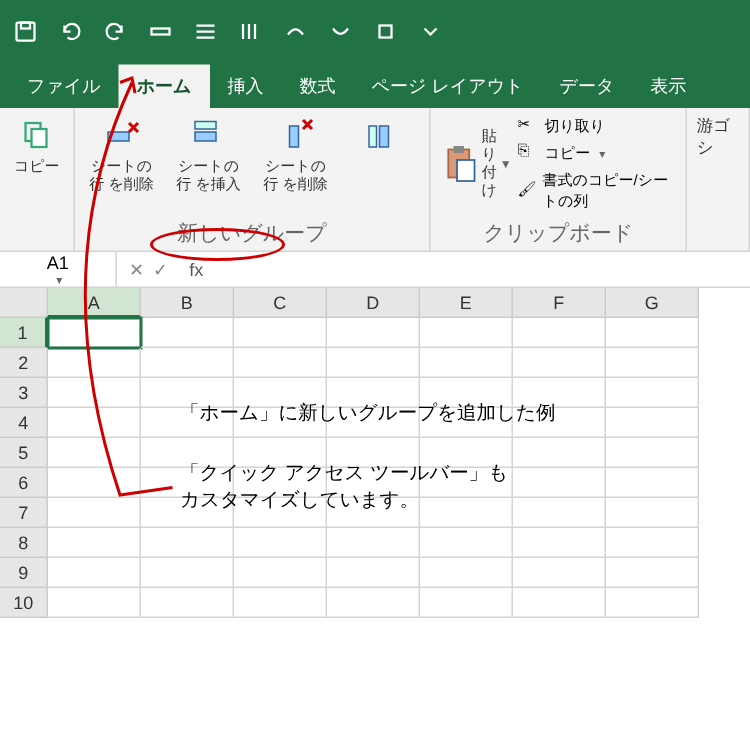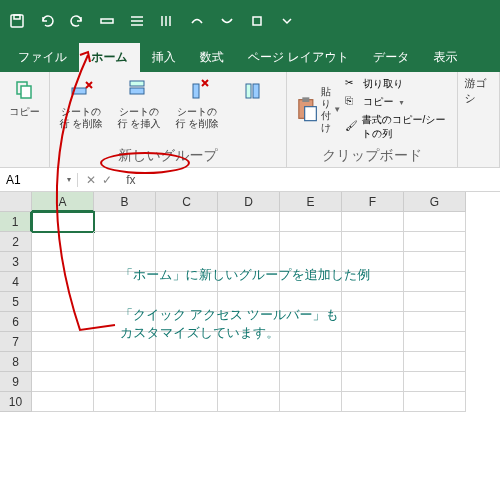--- a/index.html
+++ b/index.html
@@ -17,34 +17,34 @@
 .rbtn-icon { width: 28px; height: 28px; display: flex; align-items: center; justify-content: center; }
 .rbtn-label { font-size: 10px; text-align: center; line-height: 1.2; margin-top: 2px; color: #333; }
 .rgroup-name { font-size: 14px; color: #666; text-align: center; }
 .clipboard-group { display: flex; }
 .paste-btn { display: flex; flex-direction: row; align-items: center; width: 44px; }
 .clip-side { display: flex; flex-direction: column; gap: 2px; margin-left: 6px; }
 .clip-item { font-size: 10px; display: flex; align-items: center; gap: 4px; cursor: pointer; padding: 1px 2px; }
 .clip-icon { width: 14px; height: 14px; }
 .font-group { font-size: 11px; padding-top: 4px; color: #333; }
 .namebox-row { height: 24px; border-bottom: 1px solid #d4d4d4; display: flex; align-items: center; background: #fff; }
-.namebox { width: 78px; border-right: 1px solid #d4d4d4; padding: 0 6px; font-size: 12px; display: flex; align-items: center; justify-content: space-between; }
+.namebox { width: 78px; border-right: 1px solid #d4d4d4; padding: 0 6px; font-size: 12px; display: flex; align-items: center; justify-content: space-between; flex-direction: column; }
 .fx-btns { display: flex; gap: 6px; padding: 0 8px; color: #888; font-size: 12px; }
 .fx-label { font-size: 12px; color: #555; padding-left: 6px; }
 .sheet { position: relative; }
 .col-headers { display: flex; height: 20px; }
 .corner { width: 32px; background: #e6e6e6; border-right: 1px solid #ccc; border-bottom: 1px solid #ccc; }
 .colh { width: 62px; background: #e6e6e6; border-right: 1px solid #ccc; border-bottom: 1px solid #ccc; font-size: 12px; text-align: center; line-height: 20px; color: #333; }
 .colh.sel { background: #d2e5d2; border-bottom: 2px solid #217346; }
 .row { display: flex; height: 20px; }
 .rowh { width: 32px; background: #e6e6e6; border-right: 1px solid #ccc; border-bottom: 1px solid #ccc; font-size: 12px; text-align: center; line-height: 20px; color: #333; }
 .rowh.sel { background: #d2e5d2; border-right: 2px solid #217346; }
 .cell { width: 62px; border-right: 1px solid #d4d4d4; border-bottom: 1px solid #d4d4d4; }
 .cell.active { outline: 2px solid #217346; outline-offset: -1px; }
-.annot { position: absolute; color: #0f766e; font-size: 13px; font-weight: 500; line-height: 1.4; z-index: 20; }
+.annot { position: absolute; color: #000000; font-size: 13px; font-weight: 500; line-height: 1.4; z-index: 20; }
 .red-ellipse { position: absolute; width: 90px; height: 22px; border: 2px solid #c00; border-radius: 50%; z-index: 21; pointer-events: none; }
 .red-curve { position: absolute; z-index: 19; pointer-events: none; }
 .caret { font-size: 8px; color: #666; margin-left: 2px; }
 </style>
 </head>
 <body>
 
 <div class="titlebar">
   <span class="qa-icon">
       <svg viewBox="0 0 16 16">

